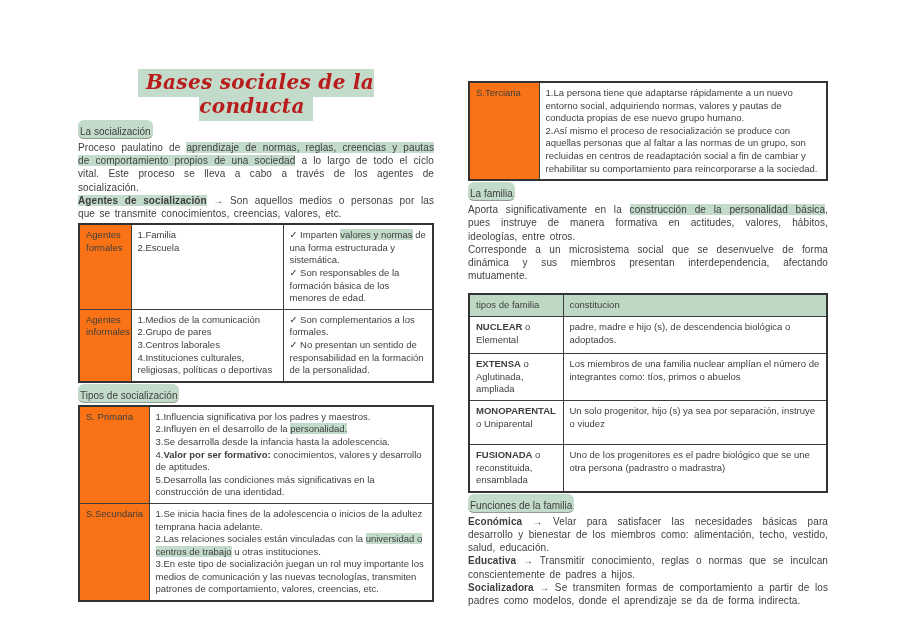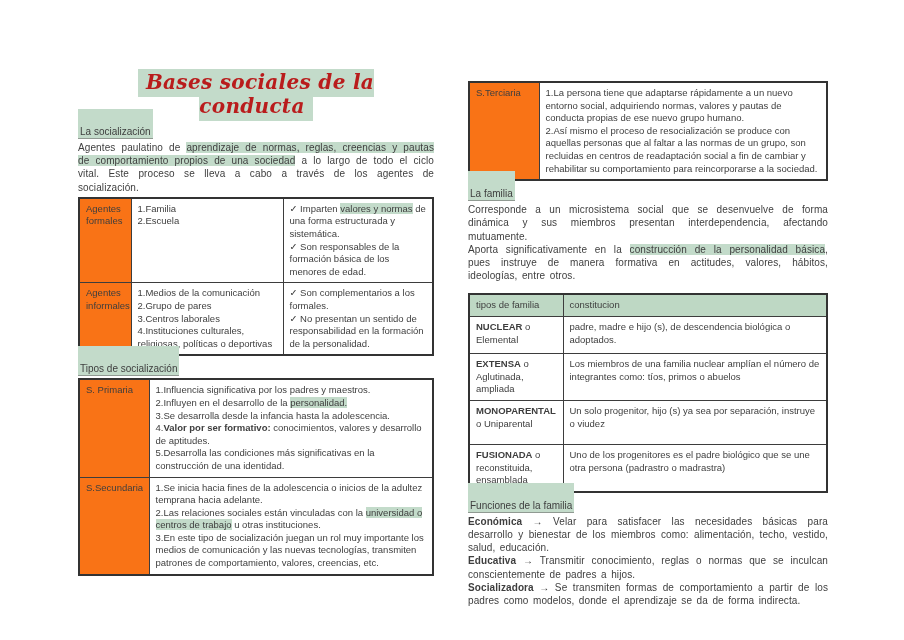--- a/index.html
+++ b/index.html
@@ -13,21 +13,21 @@
   .col-right{left:468px;top:78px;width:360px;}
 
   .doc-title{
     font-family:"DejaVu Serif",serif;font-style:italic;font-weight:700;
     font-size:20px;text-align:center;margin:0 0 7px 0;color:#b91c1c;
     letter-spacing:.3px;
   }
   .doc-title .hl{padding:1px 8px 3px 8px;}
 
   .heading{font-size:10px;line-height:13px;margin:6px 0 3px 0;}
-  .heading .hl{padding:17px 2px 1px 2px;border-bottom:1px solid #909a92;}
+  .heading .hl{padding:6px 2px 1px 2px;border-bottom:1px solid #909a92;border-radius:6px;}
 
   .hl{background:#c3dbca;}
   .b{font-weight:700;}
 
   p.body{
     margin:0;font-size:10px;line-height:13.2px;text-align:justify;
     letter-spacing:.1px;word-spacing:1.6px;
   }
   .rich{white-space:pre-line;}
 
@@ -55,22 +55,23 @@
 </style>
 </head>
 <body>
 
 <div class="col col-left">
 
   <h1 class="doc-title"><span class="hl">Bases sociales de la conducta</span></h1>
 
   <div class="heading"><span class="hl">La socialización</span></div>
 
-  <p class="body rich"><span>Agentes paulatino de </span><span class="hl">aprendizaje de normas, reglas, creencias y pautas de comportamiento propios de una sociedad</span><span> a lo largo de todo el ciclo vital. Este proceso se lleva a cabo a través de los agentes de socialización.</span></p>
+  <p class="body rich"><span>Proceso paulatino de </span><span class="hl">aprendizaje de normas, reglas, creencias y pautas de comportamiento propios de una sociedad</span><span> a lo largo de todo el ciclo vital. Este proceso se lleva a cabo a través de los agentes de socialización.</span></p>
 
+  <p class="body rich"><span class="hl b">Agentes de socialización</span><span> → Son aquellos medios o personas por las que se transmite conocimientos, creencias, valores, etc.</span></p>
 
   <table id="t-agentes">
     <colgroup>
         <col class="c1">
         <col class="c2">
         <col class="c3">
       </colgroup>
     <tbody>
       <tr class="r1">
         <td class="green">Agentes formales</td>
@@ -129,22 +130,22 @@
       <tr class="r1">
         <td class="green">S.Terciaria</td>
         <td class="rich"><span>1.La persona tiene que adaptarse rápidamente a un nuevo entorno social, adquiriendo normas, valores y pautas de conducta propias de ese nuevo grupo humano.
 2.Así mismo el proceso de resocialización se produce con aquellas personas que al faltar a las normas de un grupo, son recluidas en centros de readaptación social a fin de cambiar y rehabilitar su comportamiento para reincorporarse a la sociedad.</span></td>
       </tr>
     </tbody>
   </table>
 
   <div class="heading"><span class="hl">La familia</span></div>
 
+  <p class="body rich"><span>Aporta significativamente en la </span><span class="hl">construcción de la personalidad básica</span><span>, pues instruye de manera formativa en actitudes, valores, hábitos, ideologías, entre otros.</span></p>
   <p class="body">Corresponde a un microsistema social que se desenvuelve de forma dinámica y sus miembros presentan interdependencia, afectando mutuamente.</p>
-  <p class="body rich"><span>Aporta significativamente en la </span><span class="hl">construcción de la personalidad básica</span><span>, pues instruye de manera formativa en actitudes, valores, hábitos, ideologías, entre otros.</span></p>
 
   <table id="t-familia" style="margin-top:11px;padding-left:40px;">
     <colgroup>
         <col class="c1">
         <col class="c2">
       </colgroup>
     <tbody>
       <tr class="rh">
         <th>tipos de familia</th>
         <th>constitucion</th>

